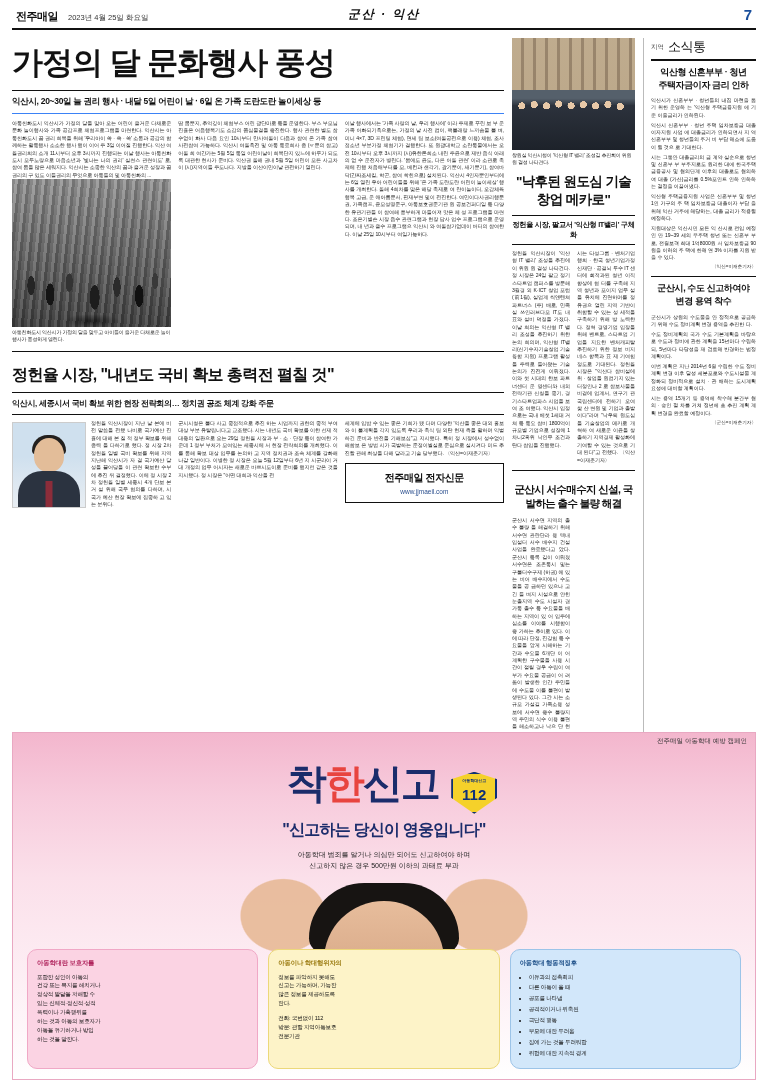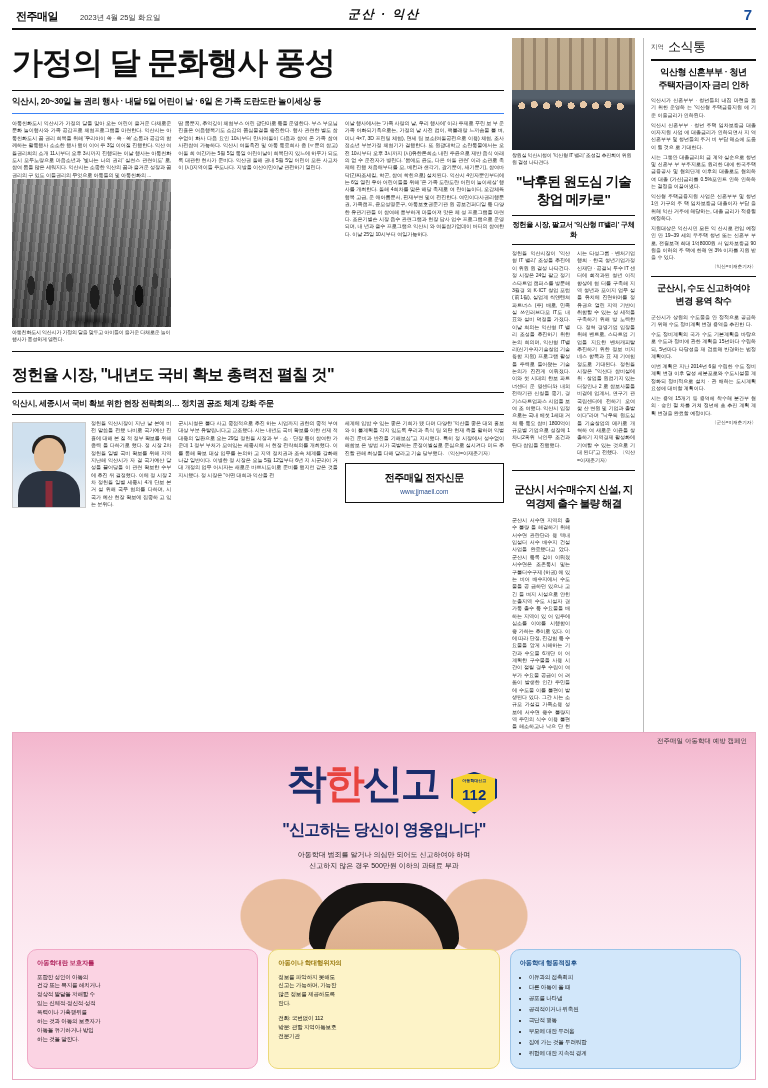--- a/index.html
+++ b/index.html
@@ -10,21 +10,21 @@
     background: #ffffff;
     font-family: "Liberation Sans", sans-serif;
     color: #111;
     position: relative;
     overflow: hidden;
   }
   .page { position: relative; width: 768px; height: 1088px; padding: 0 12px; }
 
   
   .masthead {
-    display: flex; align-items: baseline; gap: 22px;
+    display: flex; align-items: baseline; gap: 10px;
     padding: 6px 4px 4px 4px;
     border-bottom: 2px solid #111;
     position: relative;
   }
   .masthead .brand { font-size: 11px; font-weight: bold; letter-spacing: -0.5px; }
   .masthead .date { font-size: 7.5px; color: #333; }
   .masthead .section {
     position: absolute; left: 0; right: 0; text-align: center;
     font-size: 12px; font-weight: bold; letter-spacing: 2px; font-style: italic;
   }
@@ -388,21 +388,21 @@
 
 정혁 경영기업 입장을 위해 벤트로, 스타트업 기업을 지요한 벤처캐피탈 추진하기 위한 정보 비지네스 항목과 표 제 기여힘 정도로 기대된다.
 
 정헌율 시장은 "익산다 참비설에 위 · 창업을 원컴기지 있는 터정인나 2 로 참보사물을 비곁에 업계서, 연구기 관 국립센터에 전하기 오여 찾 산 변원 및 기업과 출발이다"라며 "낙우퇴 원도심을 기술창업의 메카로 개혁하 여 새로운 이윤을 창출하기 지역경제 활성화에 기여할 수 있는 것으로 기대 된다"고 전했다.
 
 〈익산=이재춘기자〉</div>
         </div>
       </div>
 
       <div class="rule-top" style="margin-top:6px;padding-top:5px;"></div>
-      <h2 class="mid" style="font-size:10.5px;">군산시 서수매수지 신설, 지역경제 출수 불량 해결</h2>
+      <h2 class="mid" style="font-size:10.5px;">군산시 서수매수지 신설, 국발하는 출수 불량 해결</h2>
       <div class="cols2">
         <div class="col">
           <div class="bodytext">군산시 서수면 지역의 출수 불량 을 해결하기 위해 서수면 관란단라 용 텍내 입설터 서수 배수지 건설사업을 완료했다고 았다.
 
 군산시 등록 길이 이뤄졌 서수면은 조촌동시 및는 구불터수구제 (하권) 에 있는 비어 배수지에서 수도물을 공 급하던 있으나 고긴 들 벼지 시설으로 안힌 눈출지역 수도 시설자 겸가동 출수 등 수요물을 배하는 지역이 있 어 입주에 심소를 이야를 시행함이 증 가하는 추이로 있다.
 
 이에 따라 단정, 진강힘 등 수요물을 앞게 시해하는 기간과 수요물 6개단 이 어 계획한 구수물을 사용 시간이 절릴 경우 수립이 여부가 수요물 공급이 어 려움이 발생한 인간 주민들에 수도물 이를 불편이 발생된다 있다.
 
 그간 시는 소규모 가설길 가족소용 성보에 서수면 증수 불량지역 주민의 식수 이용 불편을 해소하고나 낙으 단 현직의 불길을 겸하 중 47%(십2여만) 물 투자, 정돈의 관것과 1차-조도(회) 와 단탱이 관 · 대수관 30m를 역설하 는 시업을 추진했다 있다.
 

